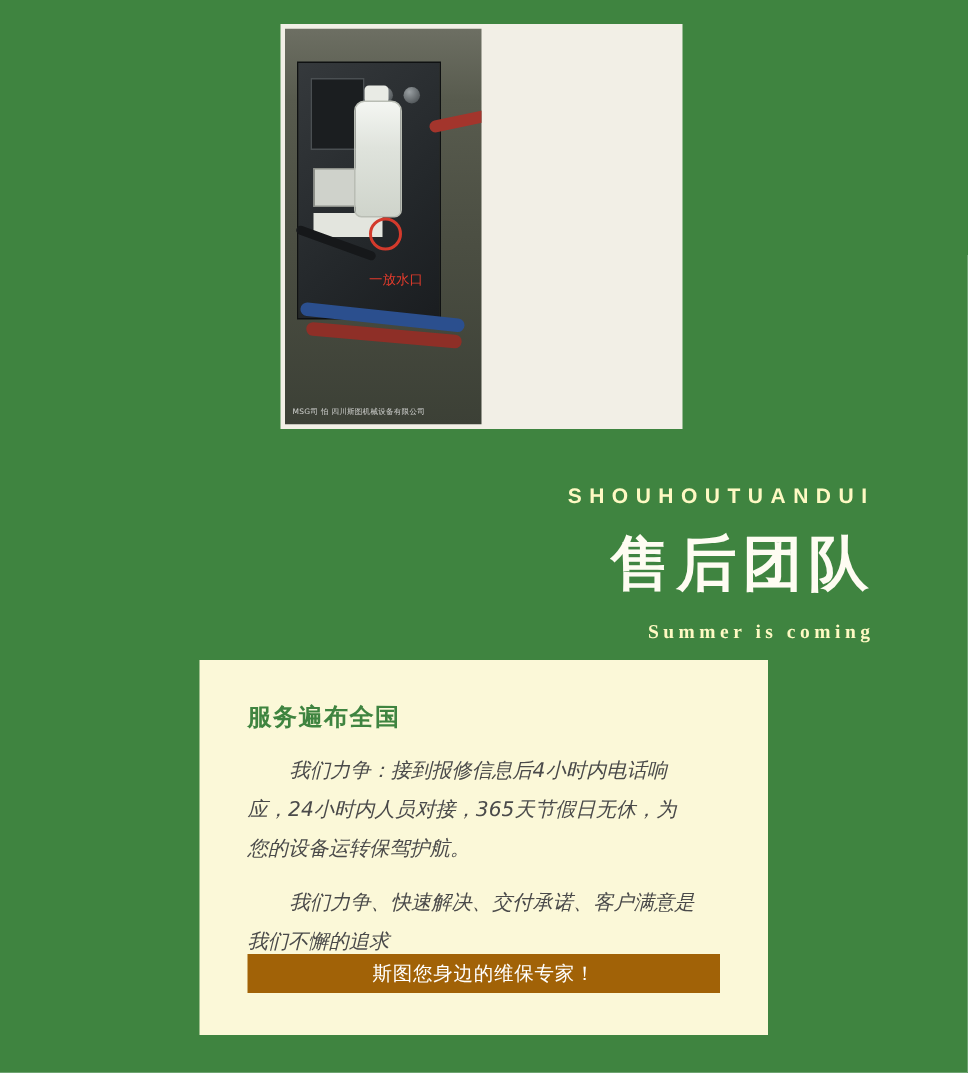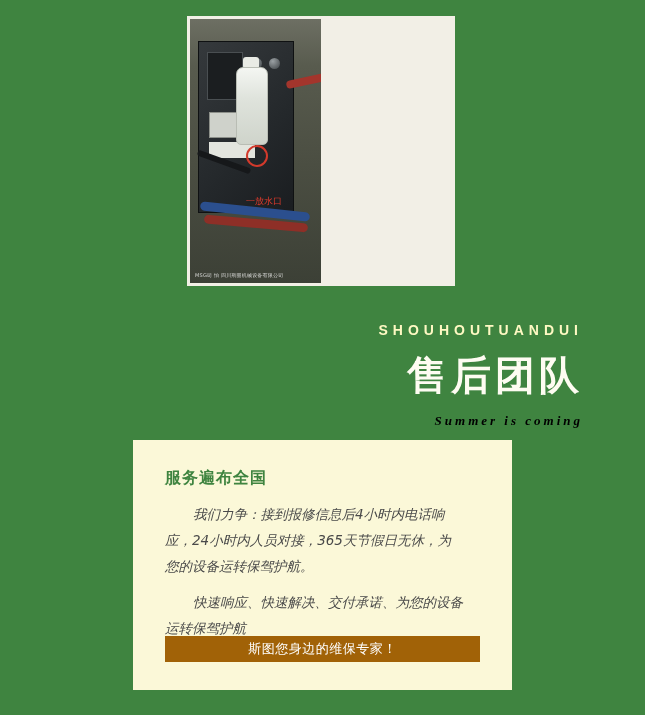--- a/index.html
+++ b/index.html
@@ -164,21 +164,21 @@
     left: 56px;
     top: 126px;
     width: 18px;
     height: 18px;
     border: 2px solid #d33a2c;
     border-radius: 50%;
   }
   .call-left {
     position: absolute;
     left: 56px;
-    top: 176px;
+    top: 161px;
     color: #e23b2c;
     font-size: 9px;
     white-space: nowrap;
     font-family: "DejaVu Sans", sans-serif;
   }
   
   .ph-right {
     background: linear-gradient(180deg, #3c3f46 0%, #2f333a 30%, #51545b 75%, #6d7076 100%);
   }
   .lamp {
@@ -301,23 +301,22 @@
   }
   .title-cn {
     color: #fefcf2;
     font-size: 40px;
     font-weight: bold;
     letter-spacing: 4px;
     margin-top: 10px;
     font-family: "DejaVu Sans", sans-serif;
   }
   .subtitle-en {
-    color: #000000;
+    color: #fef9c3;
     font-size: 13px;
-    font-style: italic;
     font-weight: bold;
     letter-spacing: 3px;
     margin-top: 10px;
     font-family: "Liberation Serif", serif;
   }
   
   .card {
     position: absolute;
     left: 133px;
     top: 440px;
@@ -398,17 +397,17 @@
 
   <div class="heading">
     <div class="pinyin">SHOUHOUTUANDUI</div>
     <div class="title-cn">售后团队</div>
     <div class="subtitle-en">Summer is coming</div>
   </div>
 
   <div class="card">
     <div class="card-title">服务遍布全国</div>
     <div class="card-para">我们力争：接到报修信息后4小时内电话响应，24小时内人员对接，365天节假日无休，为您的设备运转保驾护航。</div>
-    <div class="card-para second">快速响应、快速解决、交付承诺、为您的设备运转保驾护航</div>
+    <div class="card-para second">我们力争、快速解决、交付承诺、客户满意是我们不懈的追求</div>
     <div class="cta">斯图您身边的维保专家！</div>
   </div>
 
 </div>
 
 </body></html>

